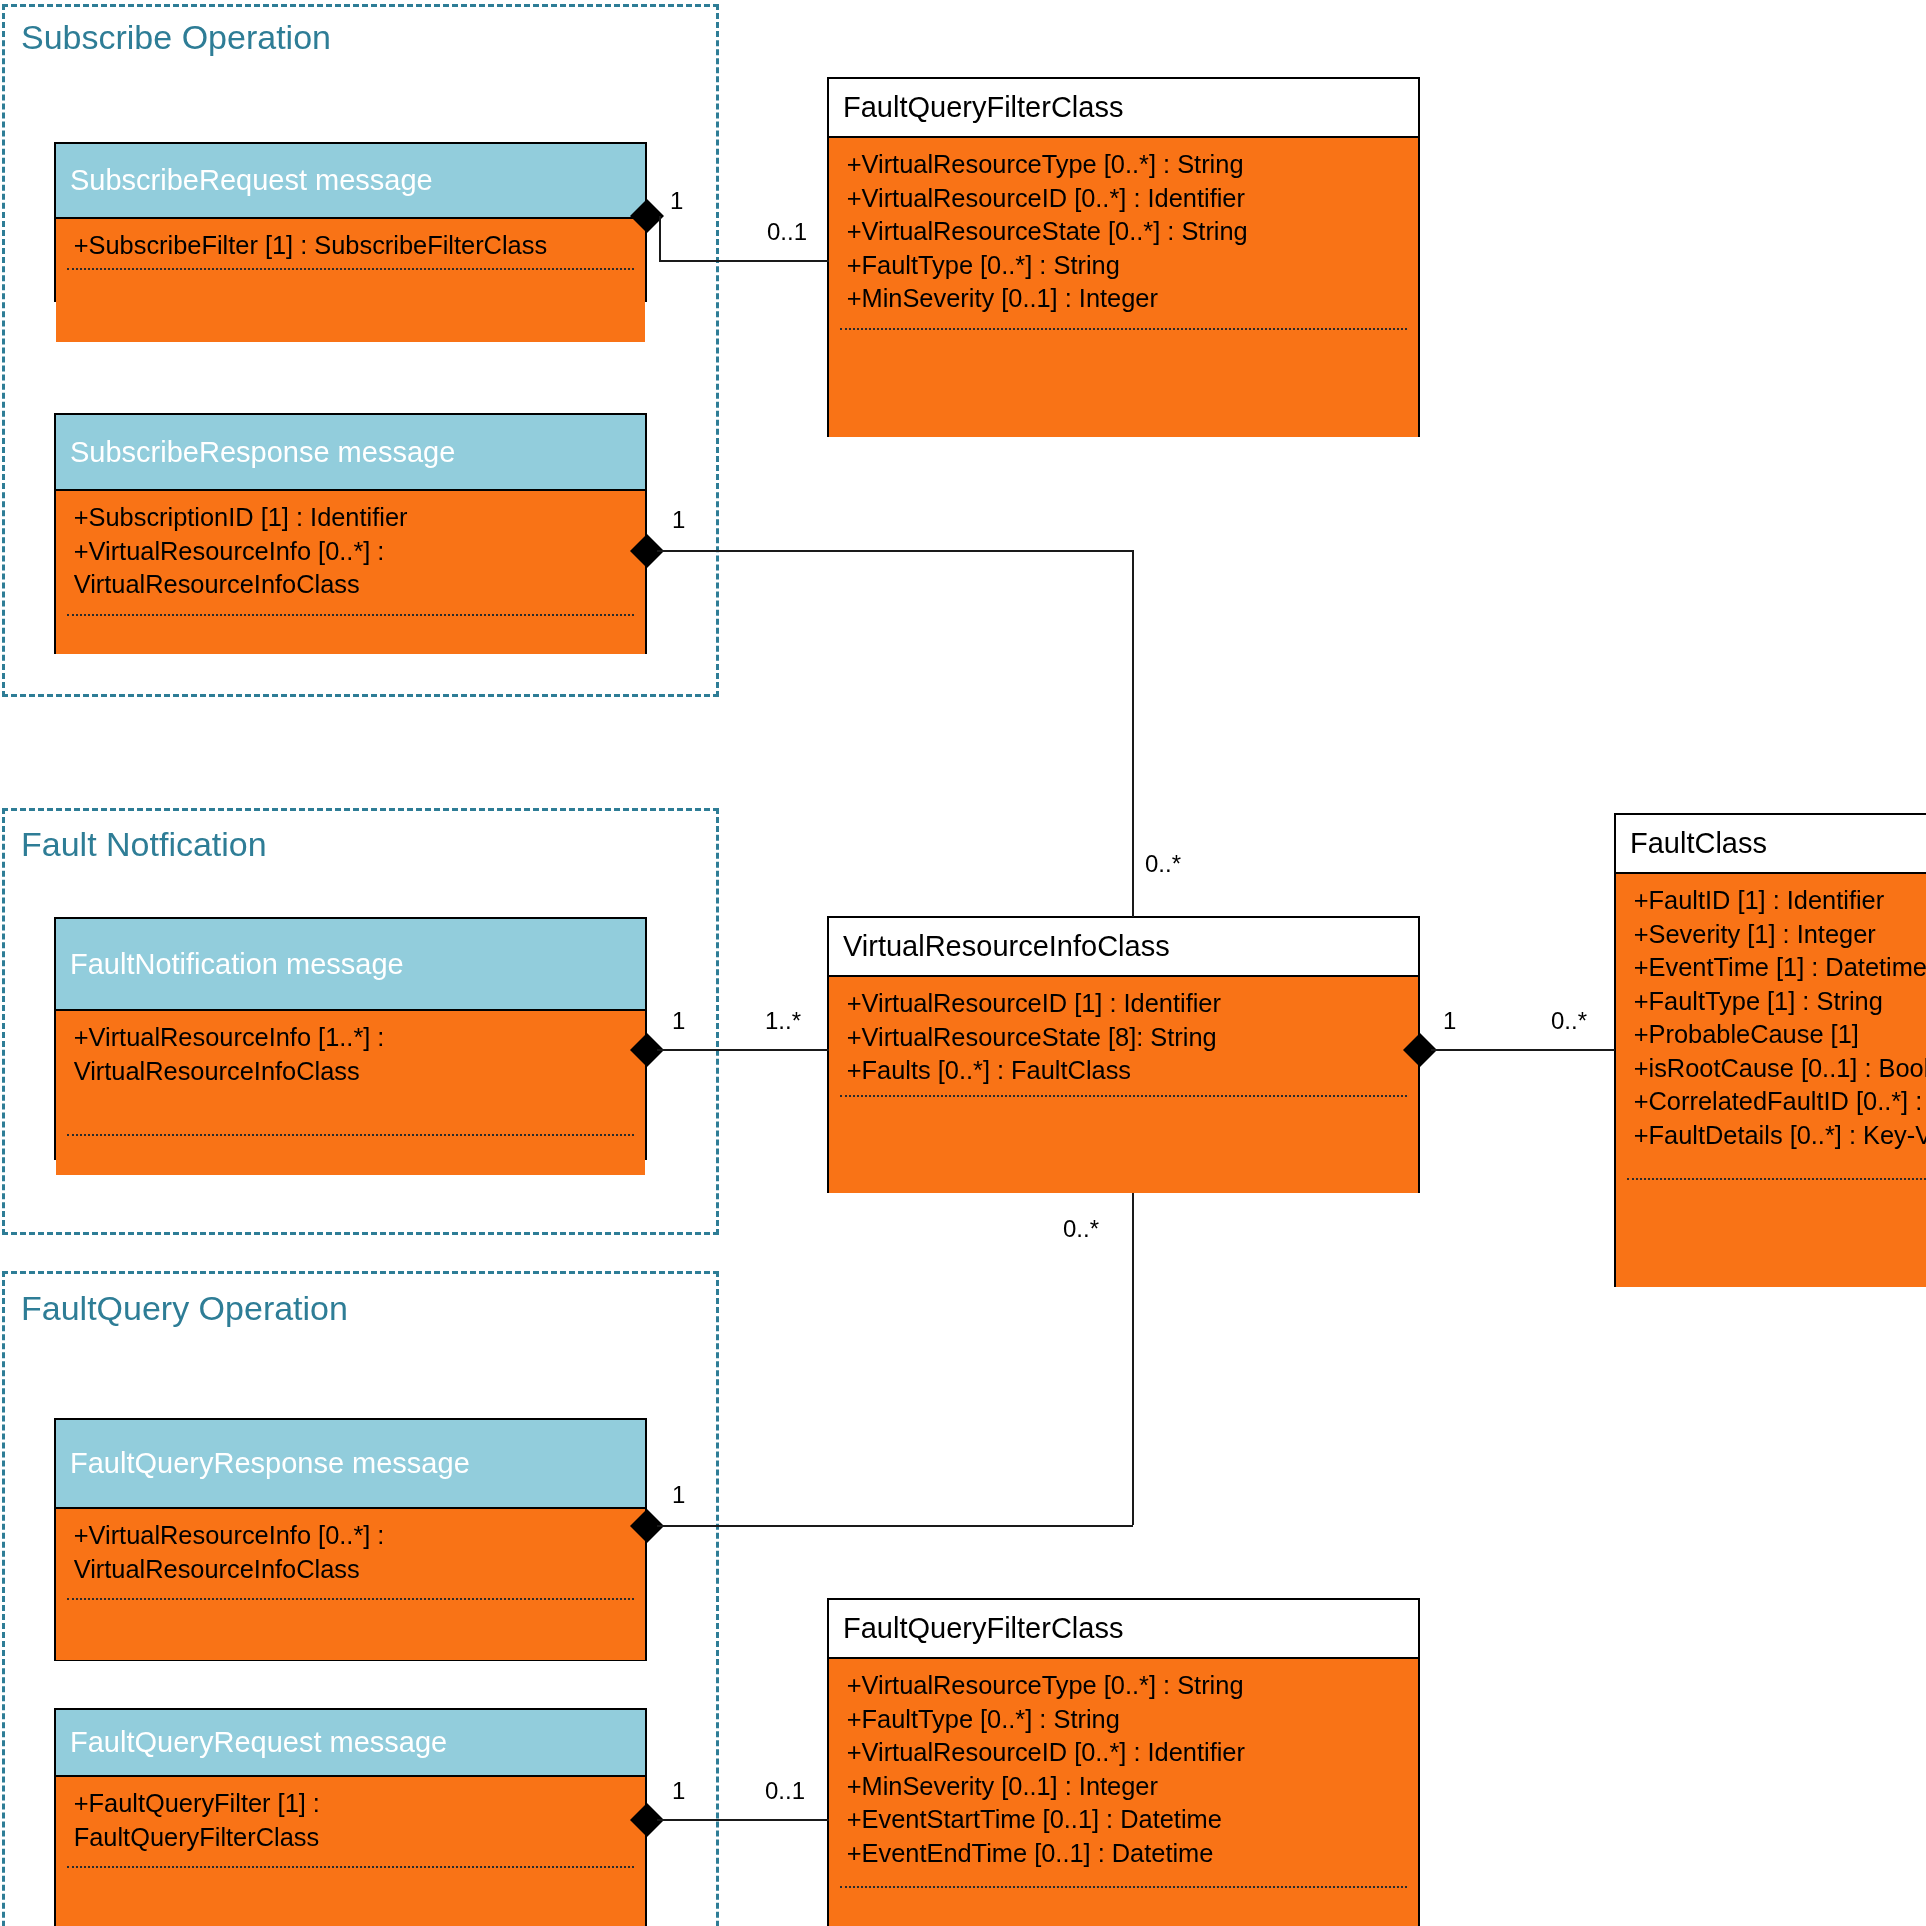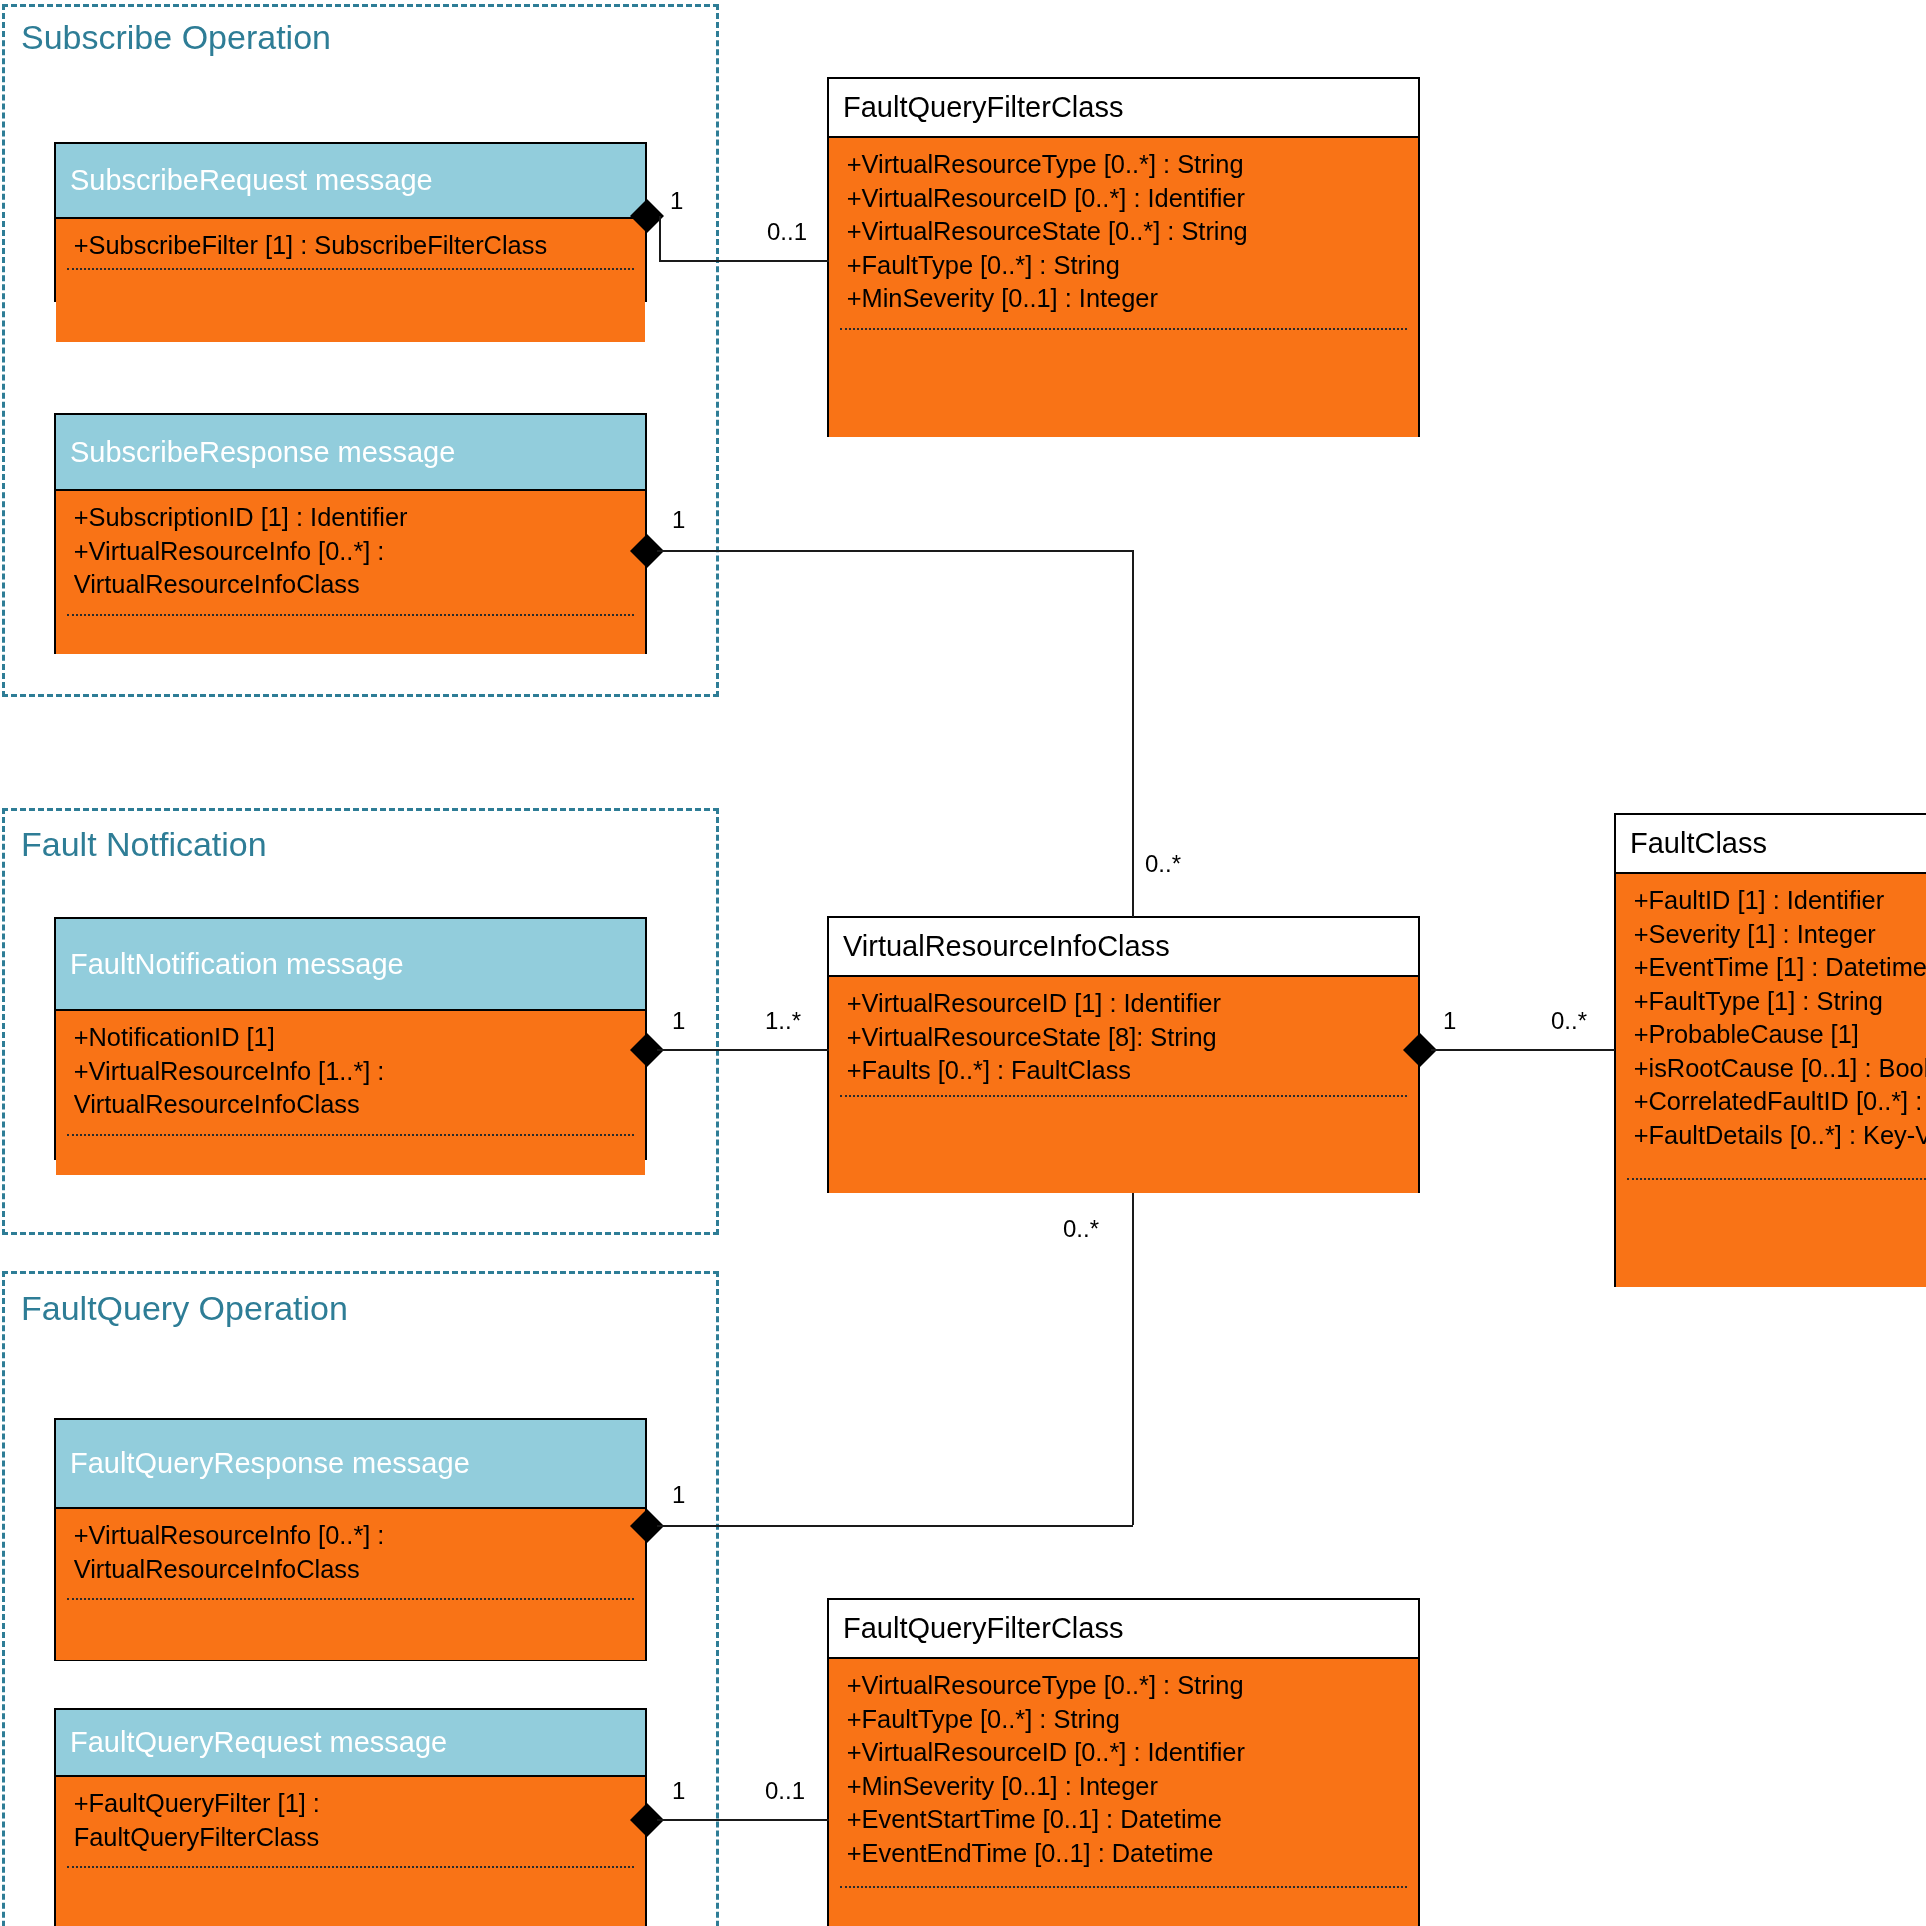--- a/index.html
+++ b/index.html
@@ -157,21 +157,20 @@
   <div class="mult" style="left:767px; top:220px;">0..1</div>
 
   <div class="group-frame" style="left:1.5px; top:808px; width:717px; height:427px;"></div>
   <div class="group-title" style="left:21px; top:827px;">Fault Notfication</div>
 
   <div class="uml-box" style="left:54px; top:917px; width:593px; height:243px;">
     <div class="uml-head msg" style="height:92px;">
       <span class="ttl">FaultNotification message</span>
     </div>
     <div class="uml-body" style="height:164px;">
-      <div class="attr">+NotificationID [1]</div>
       <div class="attr">+VirtualResourceInfo [1..*] :</div>
       <div class="attr">VirtualResourceInfoClass</div>
       <div class="sep-dotted" style="top:123px;"></div>
     </div>
   </div>
 
   <div class="uml-box" style="left:827px; top:916px; width:593px; height:277px;">
     <div class="uml-head cls" style="height:59px;">
       <span class="ttl">VirtualResourceInfoClass</span>
     </div>

